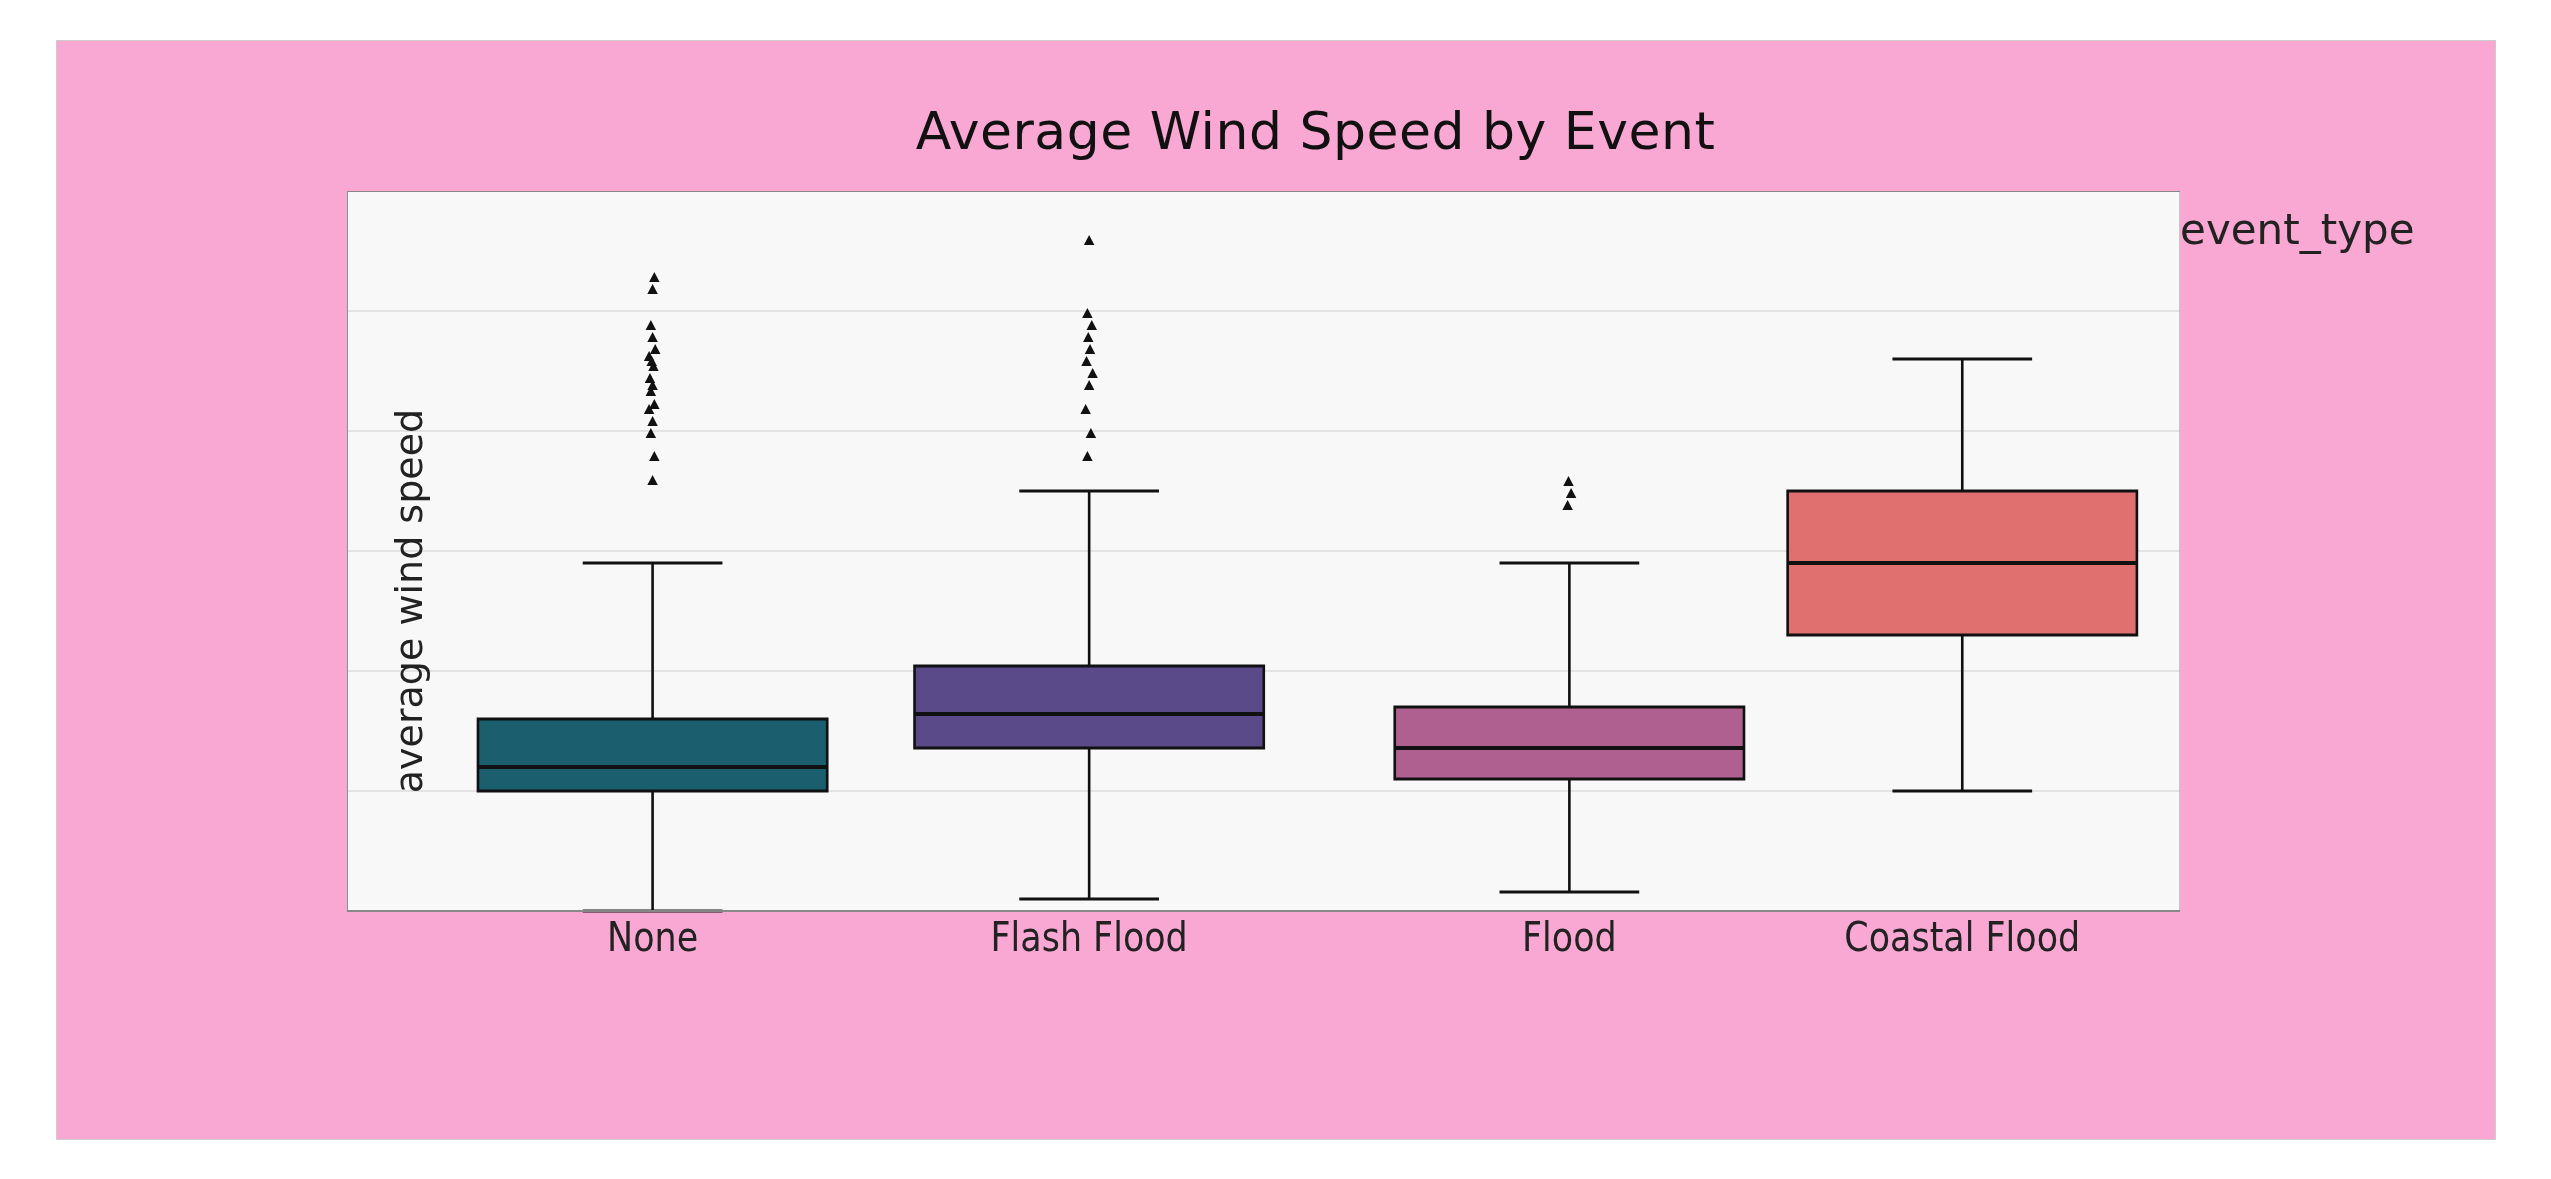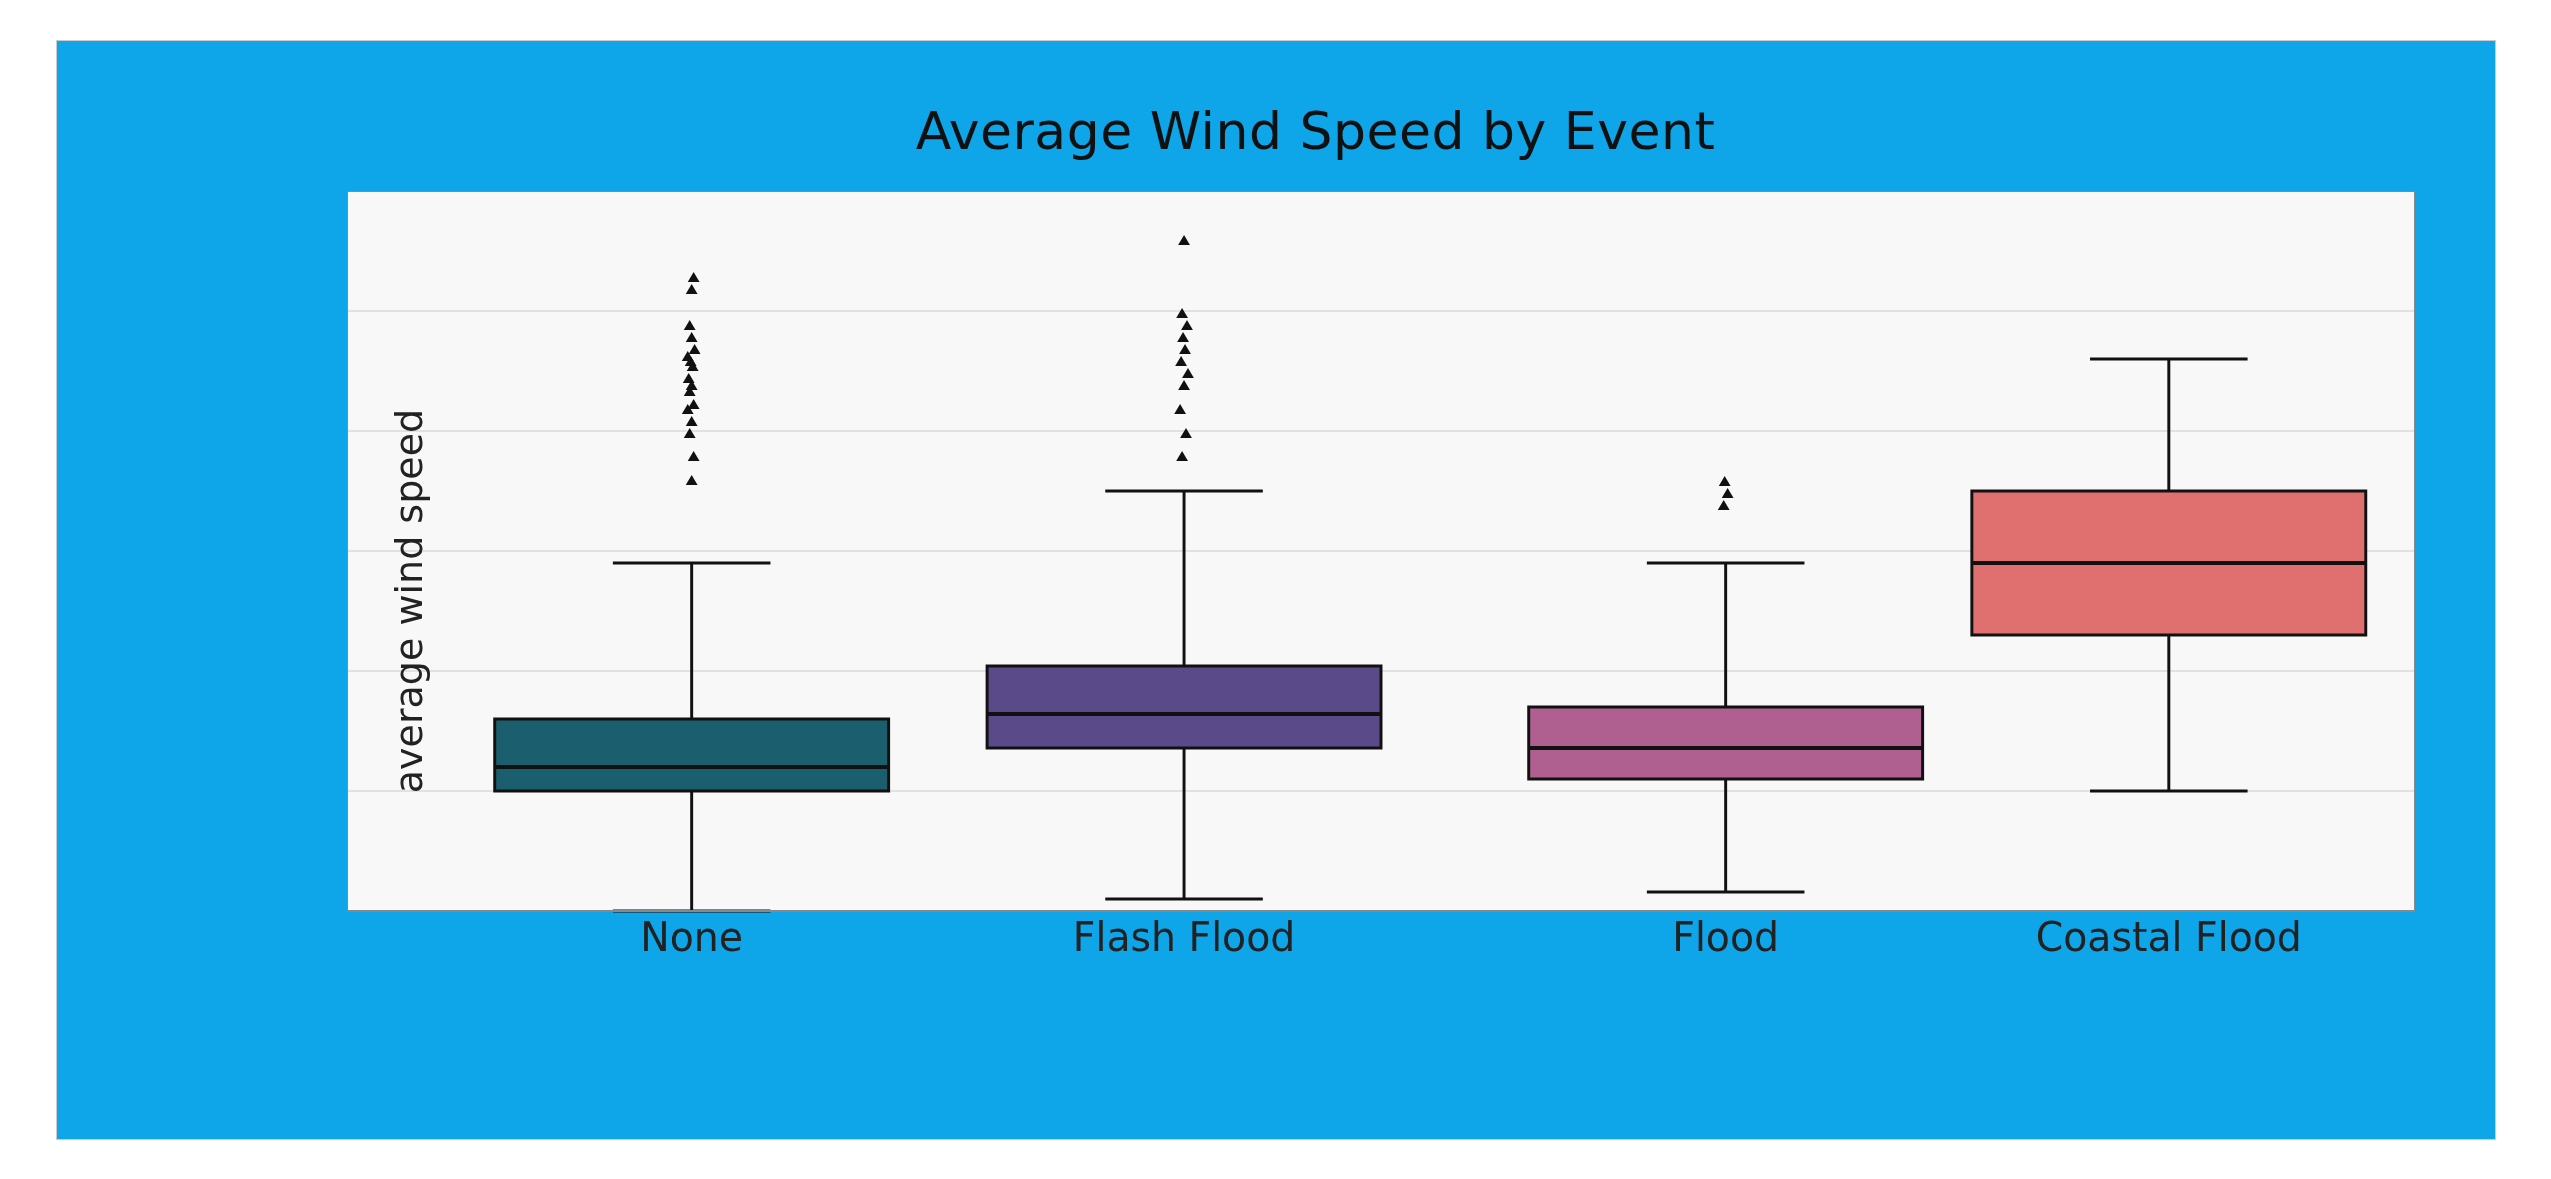--- a/index.html
+++ b/index.html
@@ -8,21 +8,21 @@
       font-family: 'DejaVu Sans', Arial, sans-serif;
       width: 2551px;
       height: 1179px;
       display: flex;
       align-items: center;
       justify-content: center;
     }
     .chart-container {
       width: 2440px;
       height: 1100px;
-      background: #0ea5e9;
+      background: #f9a8d4;
       border: 1.5px solid #cccccc;
       position: relative;
       padding: 60px 80px 160px 160px;
     }
     .chart-title {
       text-align: center;
       font-size: 52px;
       font-weight: 400;
       color: #111111;
       margin-bottom: 30px;
@@ -155,15 +155,16 @@
         <line x1="1850" y1="444" x2="1850" y2="600" stroke="#111" stroke-width="3"></line>
         <line x1="1770" y1="600" x2="1930" y2="600" stroke="#111" stroke-width="3"></line>
         <line x1="1850" y1="300" x2="1850" y2="168" stroke="#111" stroke-width="3"></line>
         <line x1="1770" y1="168" x2="1930" y2="168" stroke="#111" stroke-width="3"></line>
 
         <text x="1850" y="760" text-anchor="middle" font-size="40" fill="#222">Coastal Flood</text>
 
         <rect x="0" y="0" width="2100" height="720" fill="none" stroke="#888" stroke-width="2"></rect>
       </svg>
 
+      <div class="x-axis-label" style="margin-top:14px;">event_type</div>
     </div>
   </div>
 </div>
 
 </body></html>

